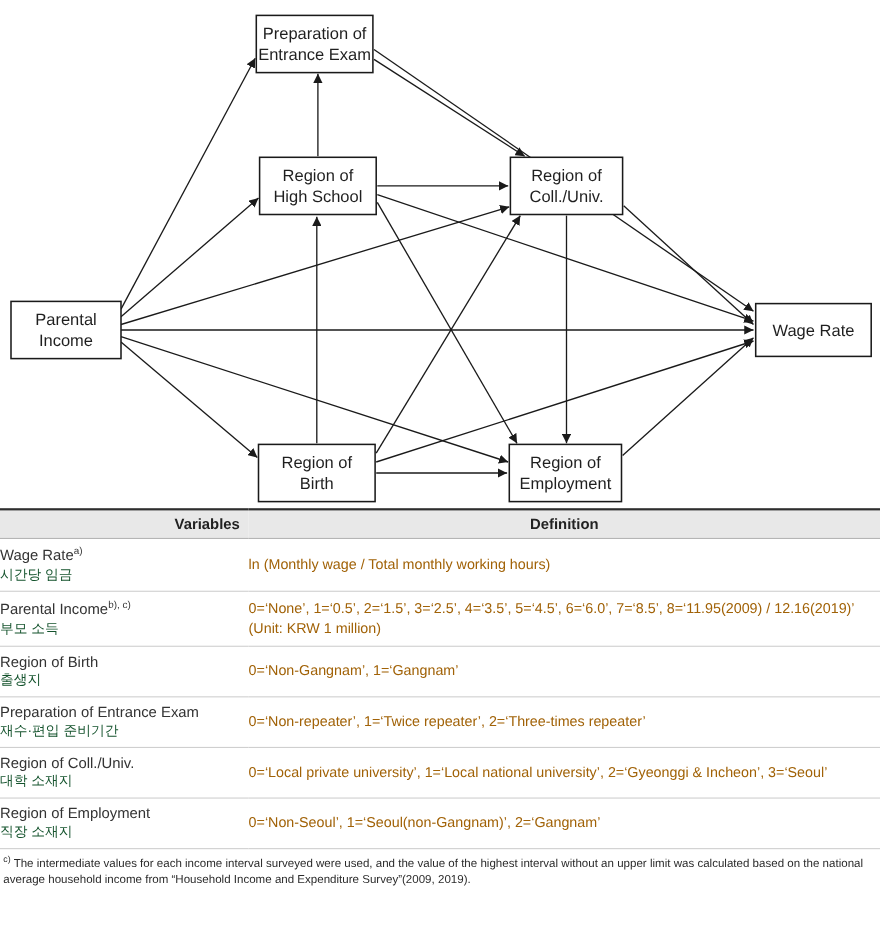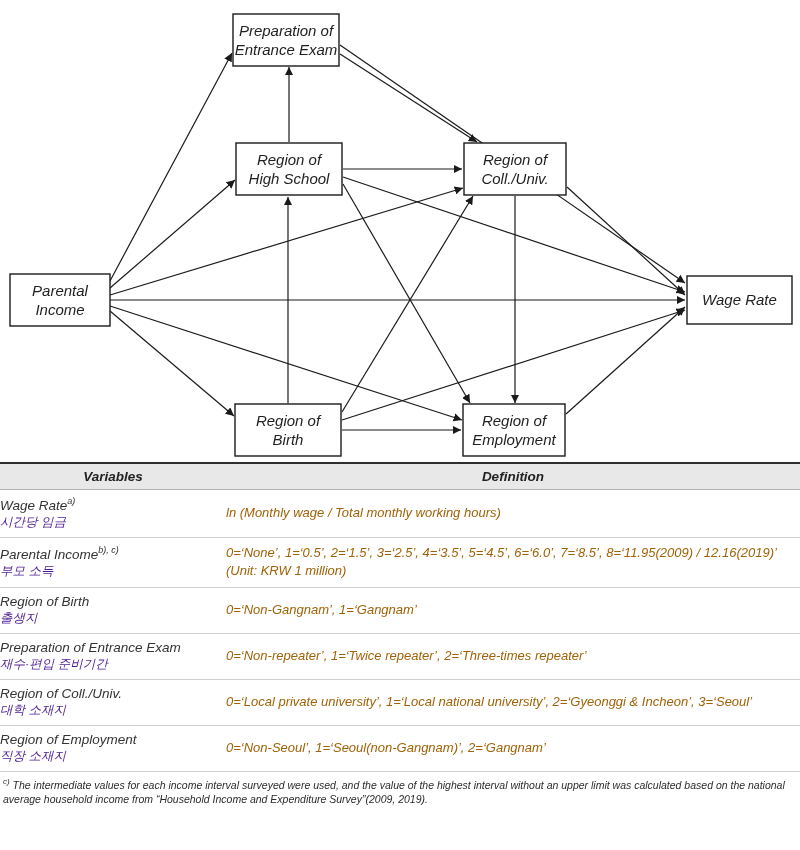--- a/index.html
+++ b/index.html
@@ -1,28 +1,28 @@
 <!DOCTYPE html>
 <html><head>
 <meta charset="utf-8">
 <style>
   html,body{margin:0;padding:0;background:#ffffff;}
-  .page{width:800px;height:815px;background:#ffffff;overflow:hidden;font-family:"Liberation Sans",sans-serif;font-style:italic;}
+  .page{width:800px;height:815px;background:#ffffff;overflow:hidden;font-family:"Liberation Sans",sans-serif;}
   #diagram{display:block;}
   .node-rect{fill:#ffffff;stroke:#1a1a1a;stroke-width:1.4;}
   .node-label{font-size:15px;fill:#1f1f1f;text-anchor:middle;font-family:"Liberation Sans",sans-serif;}
   .edge{stroke:#1a1a1a;stroke-width:1.2;}
   table.vars{width:100%;border-collapse:collapse;table-layout:fixed;border-top:2px solid #2e2e2e;}
   thead th{background:#e8e8e8;font-size:13.5px;font-weight:bold;color:#222;padding:5px 8px;border-bottom:1px solid #b5b5b5;}
-  th.var-h{text-align:center;width:210px;}
+  th.var-h{text-align:right;width:210px;}
   th.def-h{}
   tbody td{border-bottom:1px solid #cfcfcf;padding:6px 0;vertical-align:middle;}
   .var-en{font-size:13.5px;color:#333;}
   .var-en sup{font-size:9px;}
-  .var-ko{font-size:12.5px;color:#4c1d95;margin-top:1px;}
+  .var-ko{font-size:12.5px;color:#14532d;margin-top:1px;}
   .def-line{font-size:13px;color:#a16207;line-height:1.45;}
   .footnotes{padding:4px 3px 0 3px;}
   .footnote{font-size:10.5px;color:#2b2b2b;line-height:1.4;margin-bottom:1px;}
   .footnote sup{font-size:8px;}
 </style>
 </head>
 <body>
 
 <div class="page">
 

